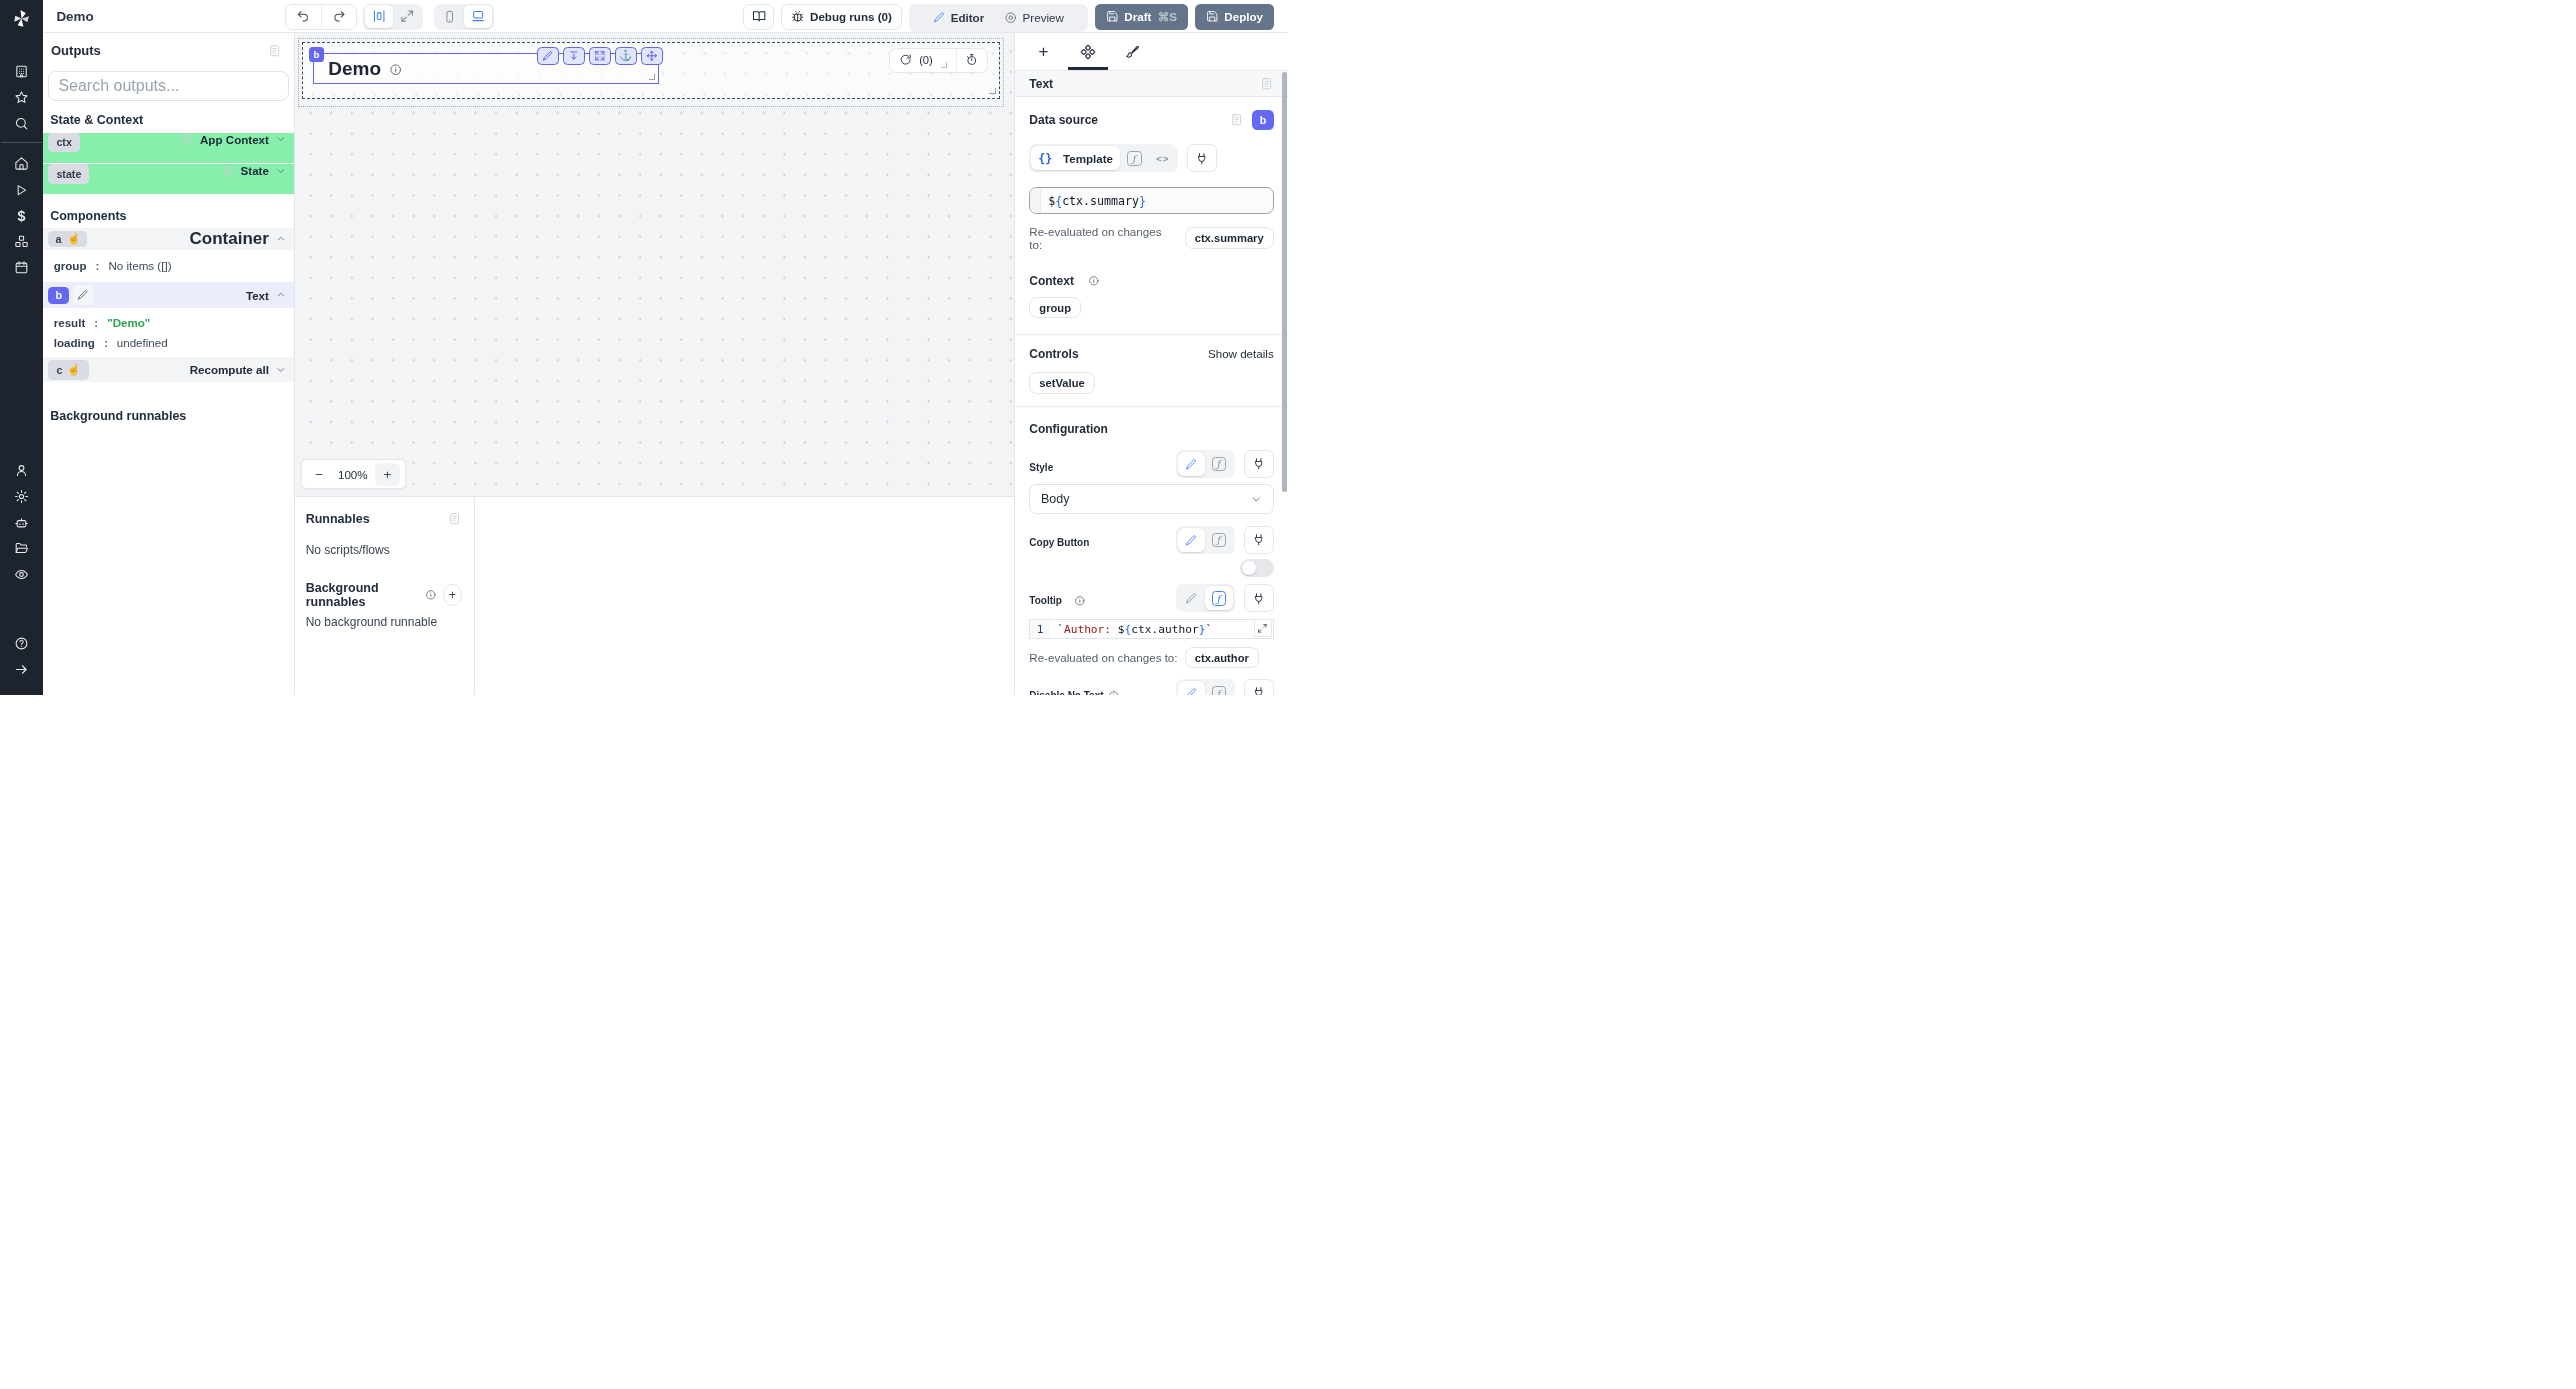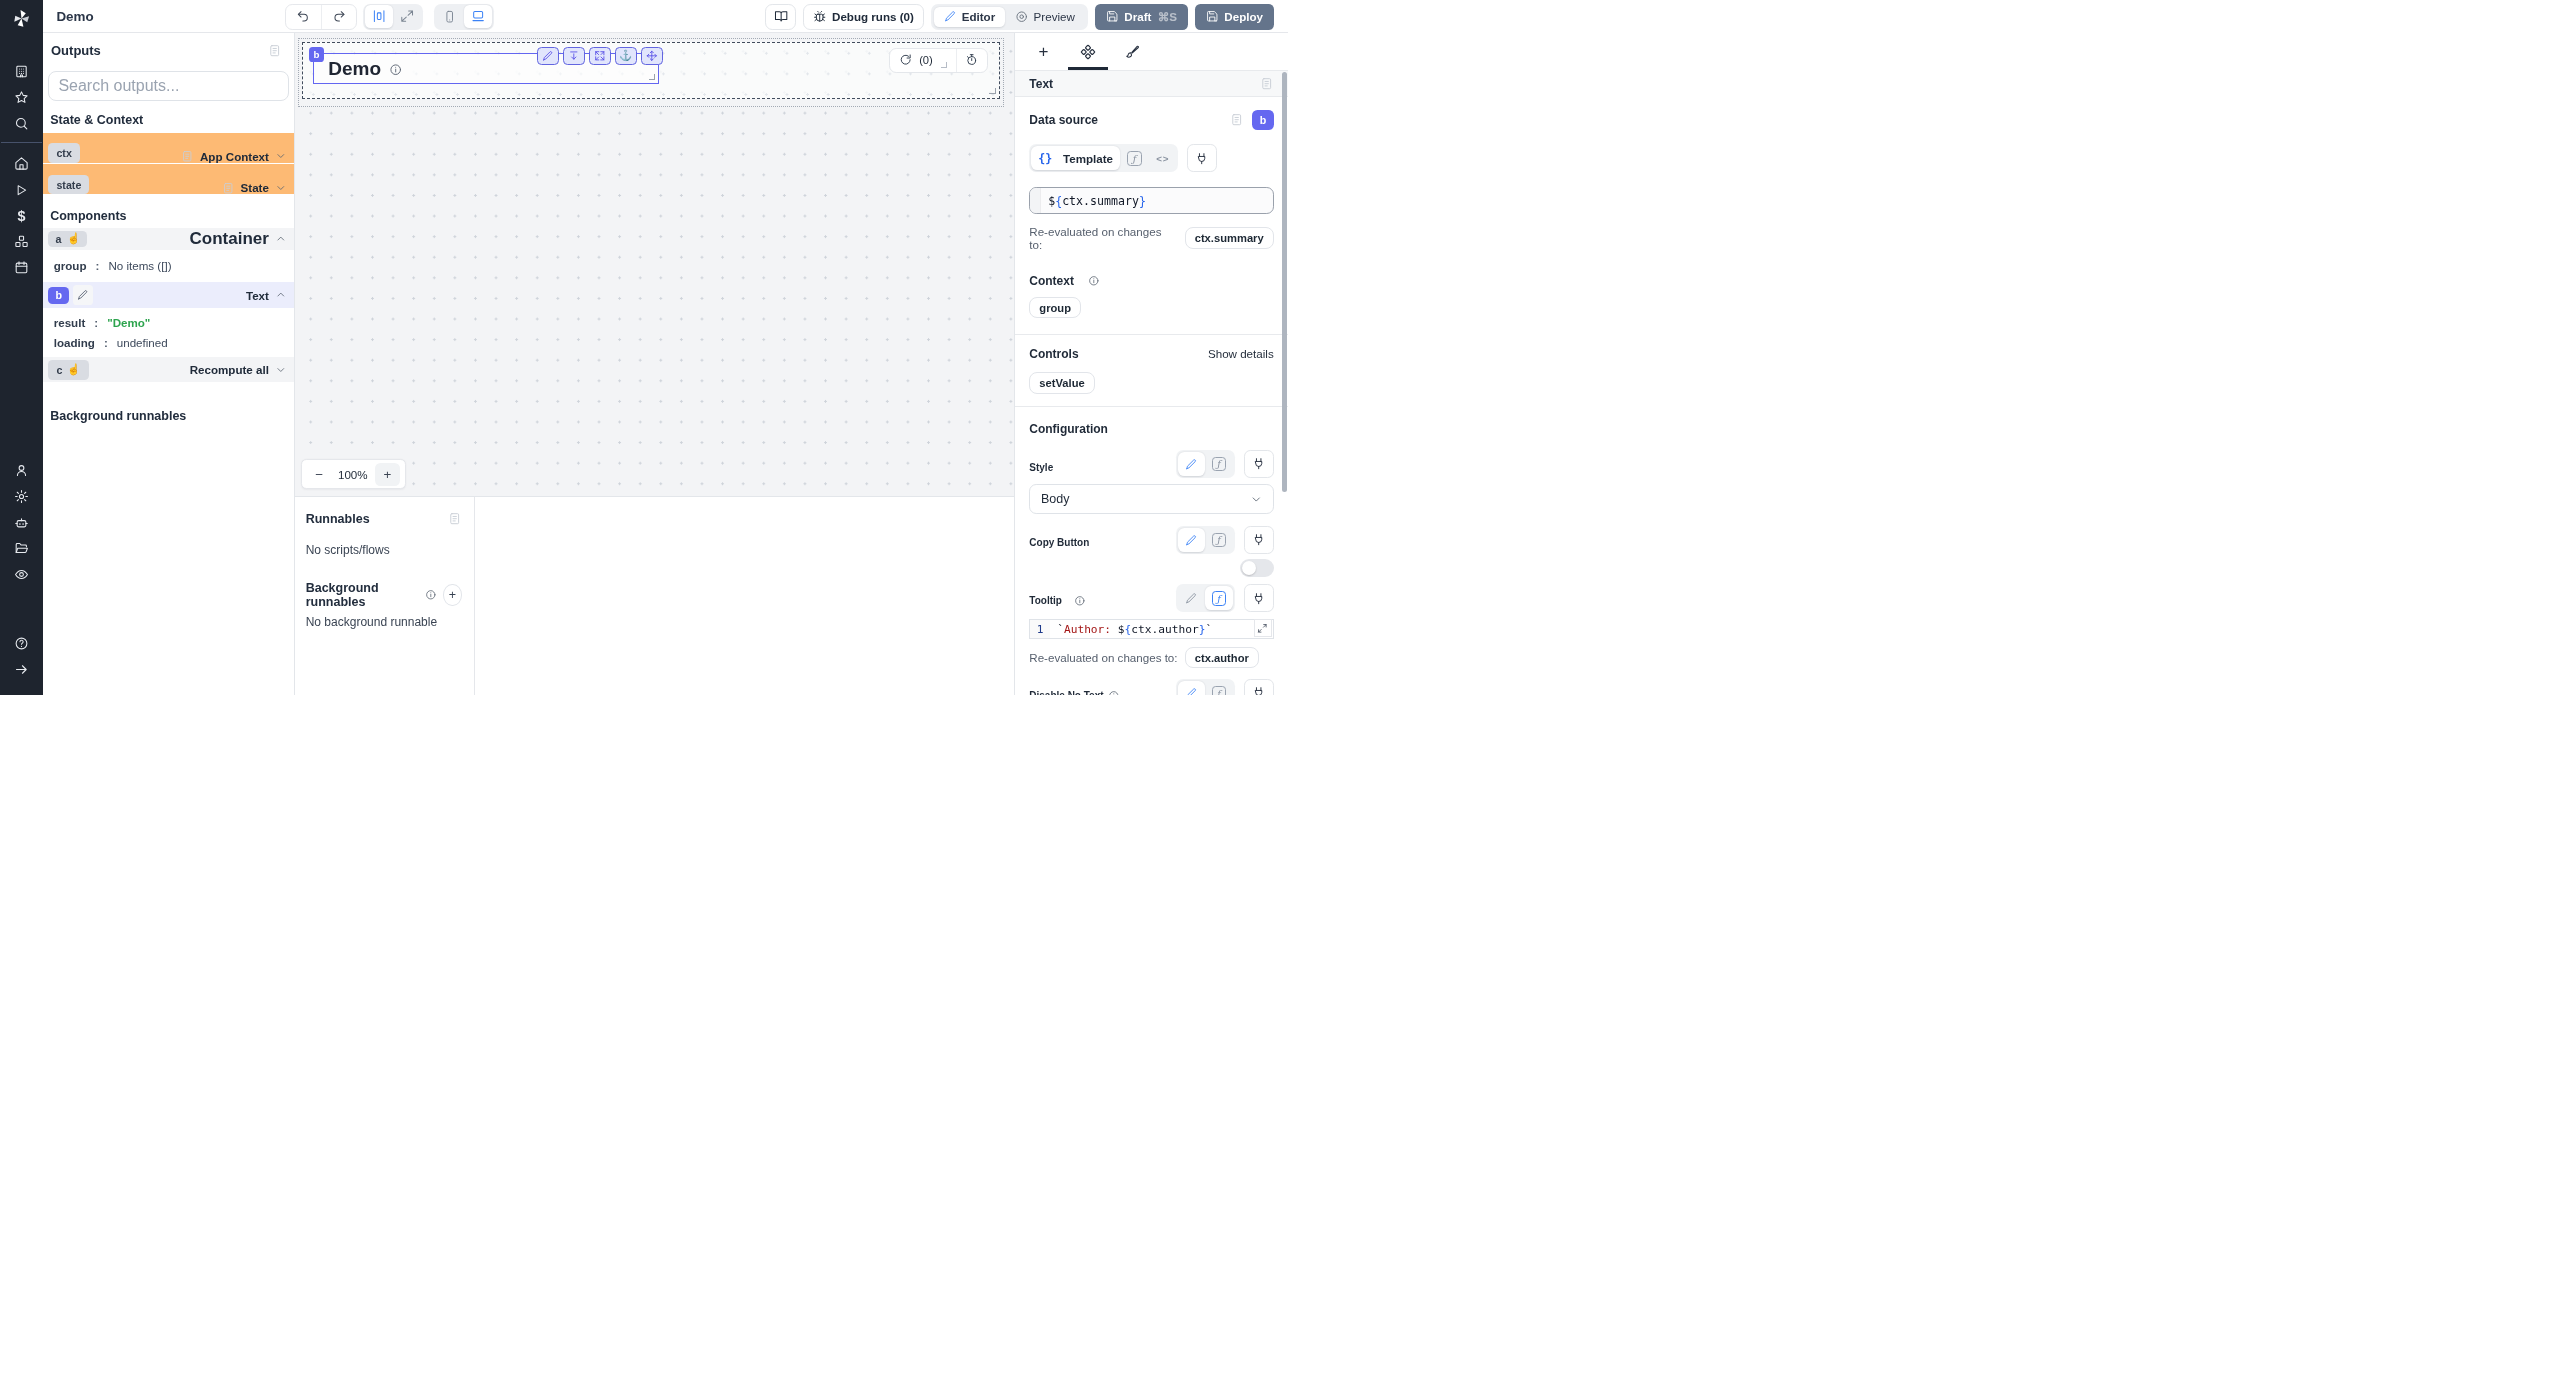--- a/index.html
+++ b/index.html
@@ -22,36 +22,36 @@
   .tb-pencil { position:absolute; left:258px; top:9px; color:#8a93a1; }
   .btn-group { position:absolute; top:3.6px; height:26px; display:flex; align-items:stretch; background:#fff; border:0.9px solid #e6e8ec; border-radius:7.2px; overflow:hidden; }
   .btn-group .cell { width:35px; display:flex; align-items:center; justify-content:center; color:#3c4554; cursor:pointer; }
   .btn-group .cell + .cell { border-left:0.9px solid #eceef1; }
   .seg { position:absolute; top:3.6px; height:26px; background:#eef0f3; border-radius:7.2px; padding:1.8px; display:flex; gap:0; }
   .seg .scell { min-width:28px; padding:0 4.5px; border-radius:5.4px; display:flex; align-items:center; justify-content:center; color:#8a93a1; cursor:pointer; }
   .seg .scell.active { background:#fff; box-shadow:0 0.9px 1.8px rgba(16,24,40,.12); color:#3b82f6; }
   .kebab { position:absolute; left:741px; top:5.4px; width:18px; height:21.5px; display:flex; align-items:center; justify-content:center; color:#374151; font-size:13.4px; font-weight:700; cursor:pointer; }
   .tb-right { position:absolute; right:14.3px; top:3.6px; height:26px; display:flex; gap:7.2px; align-items:stretch; }
   .tb-btn { display:flex; align-items:center; gap:5.4px; border:0.9px solid #e3e6ea; background:#fff; border-radius:7.2px; padding:0 9px; font-size:11.6px; font-weight:600; color:#202b3a; cursor:pointer; }
-  .tb-seg { background:#eef0f3; border-radius:7.2px; padding:3px; display:flex; }
+  .tb-seg { background:#eef0f3; border-radius:7.2px; padding:14px; display:flex; }
   .tb-seg .tcell { display:flex; align-items:center; gap:5.4px; padding:0 9.8px; border-radius:5.4px; font-size:11.6px; font-weight:500; color:#2c3647; cursor:pointer; }
   .tb-seg .tcell.active { background:#fff; box-shadow:0 0.9px 1.8px rgba(16,24,40,.12); font-weight:600; }
   .btn-slate { display:flex; align-items:center; gap:6.3px; background:#64748b; color:#fff; border-radius:5.4px; padding:0 10.7px; font-size:11.6px; font-weight:600; cursor:pointer; }
   .btn-slate .short { color:rgba(255,255,255,.55); font-weight:600; }
 
   
   .lpanel { position:absolute; left:43px; top:33px; width:252px; height:662px; background:#fff; border-right:0.9px solid #e3e6ea; z-index:10; }
   .lp-head { display:flex; align-items:center; justify-content:space-between; padding:9.8px 12.5px 0 8px; }
   .lp-title { font-size:13px; font-weight:700; color:#222d3d; }
   .doc-ic { color:#c9ced6; }
   .search { margin:13.4px 5.4px 0; height:29.5px; border:0.9px solid #dfe3e8; border-radius:8px; display:flex; align-items:center; padding:0 9px; }
   .search input { border:none; outline:none; width:100%; font-size:16px; color:#374151; font-family:"Liberation Sans",sans-serif; }
   .search input::placeholder { color:#9aa3b0; }
   .lp-sec { font-size:12.5px; font-weight:700; color:#222d3d; margin:12.5px 0 5.4px 7.2px; }
-  .orow { height:30px; background:#fdba74; display:flex; align-items:flex-end; padding:0 7.2px 0 5.4px; margin-bottom:1.8px; cursor:pointer; }
+  .orow { height:30px; background:#86efac; display:flex; align-items:flex-start; padding:0 7.2px 0 5.4px; margin-bottom:1.8px; cursor:pointer; }
   .badge-gray { background:#d9dce2; border-radius:4.5px; font-size:10.7px; font-weight:700; color:#333d4c; padding:3.6px 8px; display:flex; align-items:center; gap:5.4px; }
   .badge-gray .hand { font-size:10.7px; font-weight:400; }
   .orow .right { margin-left:auto; display:flex; align-items:center; gap:6.3px; }
   .orow .type { font-size:11.6px; font-weight:700; color:#202b3a; }
   .chev { color:#5b6572; }
   .crow-a { height:21.5px; background:#f3f4f6; display:flex; align-items:center; padding:0 7.2px 0 5.4px; cursor:pointer; }
   .crow-a .badge-gray { padding:1.8px 7.2px; }
   .kvrow { display:flex; align-items:center; gap:9px; padding:8px 0 8px 10.7px; font-size:11.6px; background:#fff; }
   .kvrow .k { font-weight:700; color:#323d4d; }
   .kvrow .colon { color:#556070; font-weight:700; }

